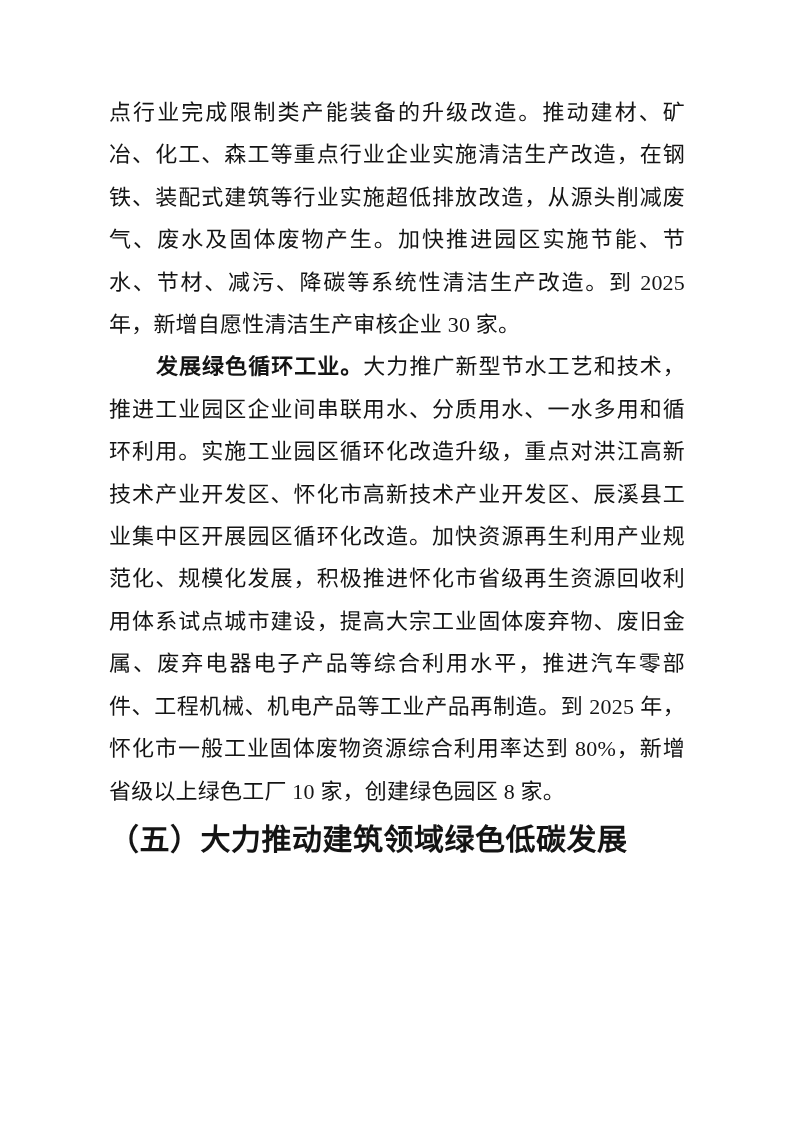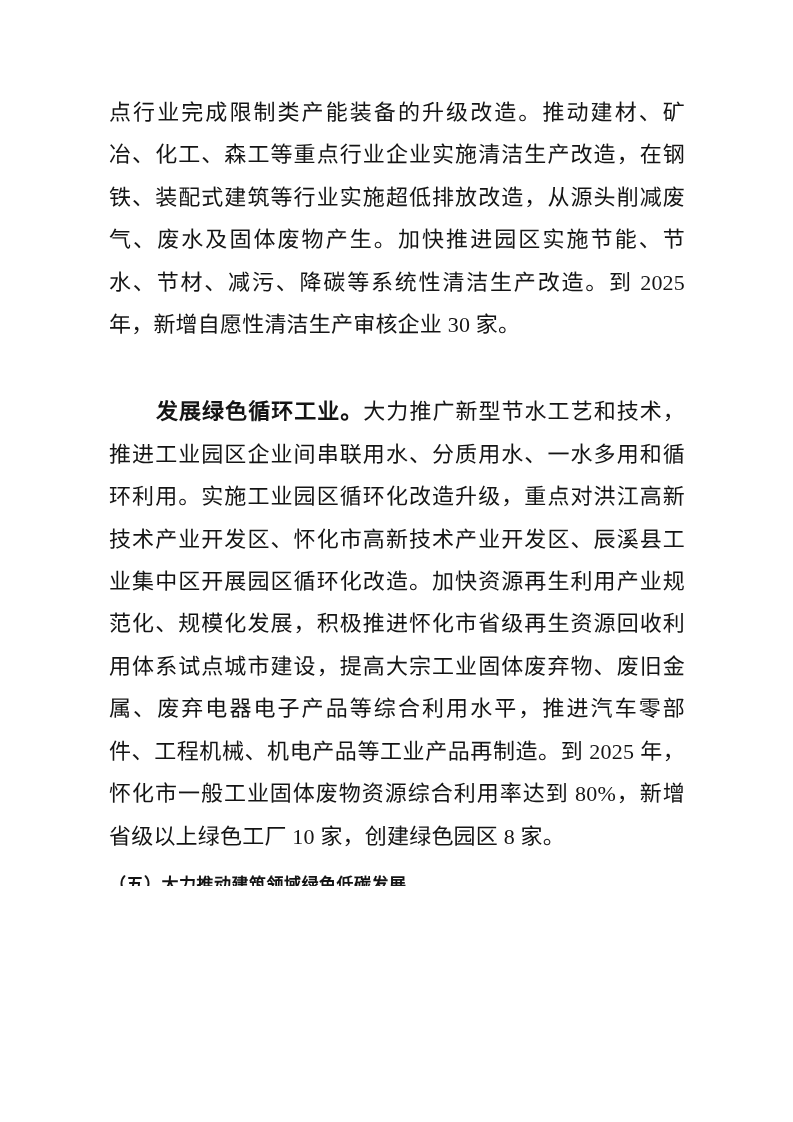--- a/index.html
+++ b/index.html
@@ -25,29 +25,28 @@
     line-height: 42.4px;
     text-align: justify;
     text-justify: inter-character;
     letter-spacing: 0.2px;
   }
   .para {
     margin: 0;
   }
   .para.indent {
     text-indent: 47px;
-    margin-top: 45px;
   }
   .para .lead {
     font-weight: 700;
     font-family: "Liberation Sans", "DejaVu Sans", sans-serif;
   }
   .section-heading {
     margin: 5px 0 6px 0;
-    font-size: 17px;
+    font-size: 30px;
     font-weight: 700;
     line-height: 43px;
     text-align: left;
     letter-spacing: 0.5px;
   }
   .footer {
     position: absolute;
     left: 0;
     top: 1021px;
     width: 793px;

